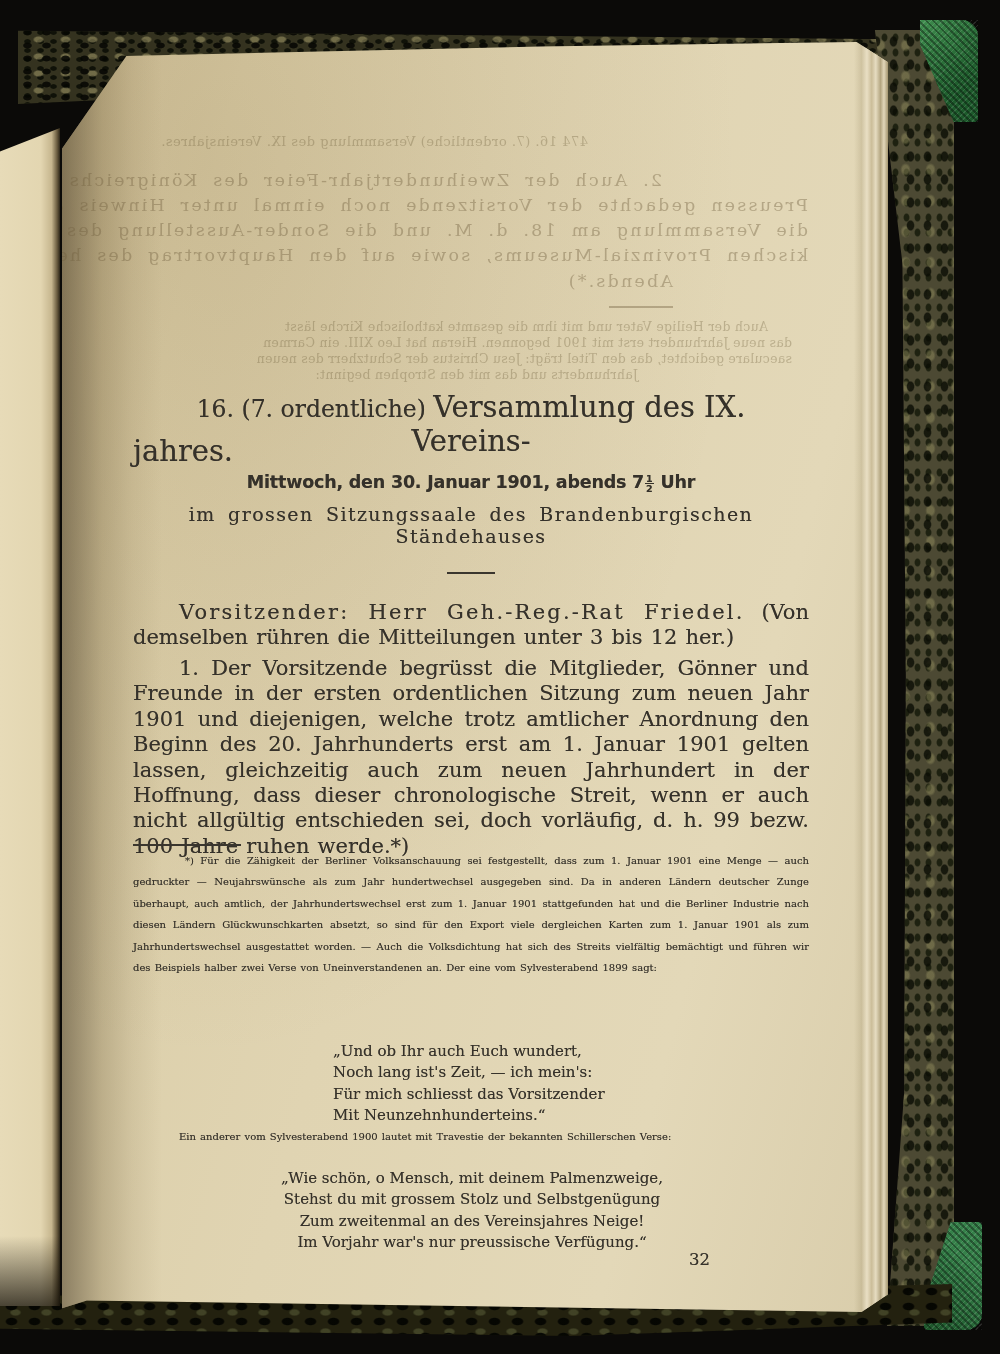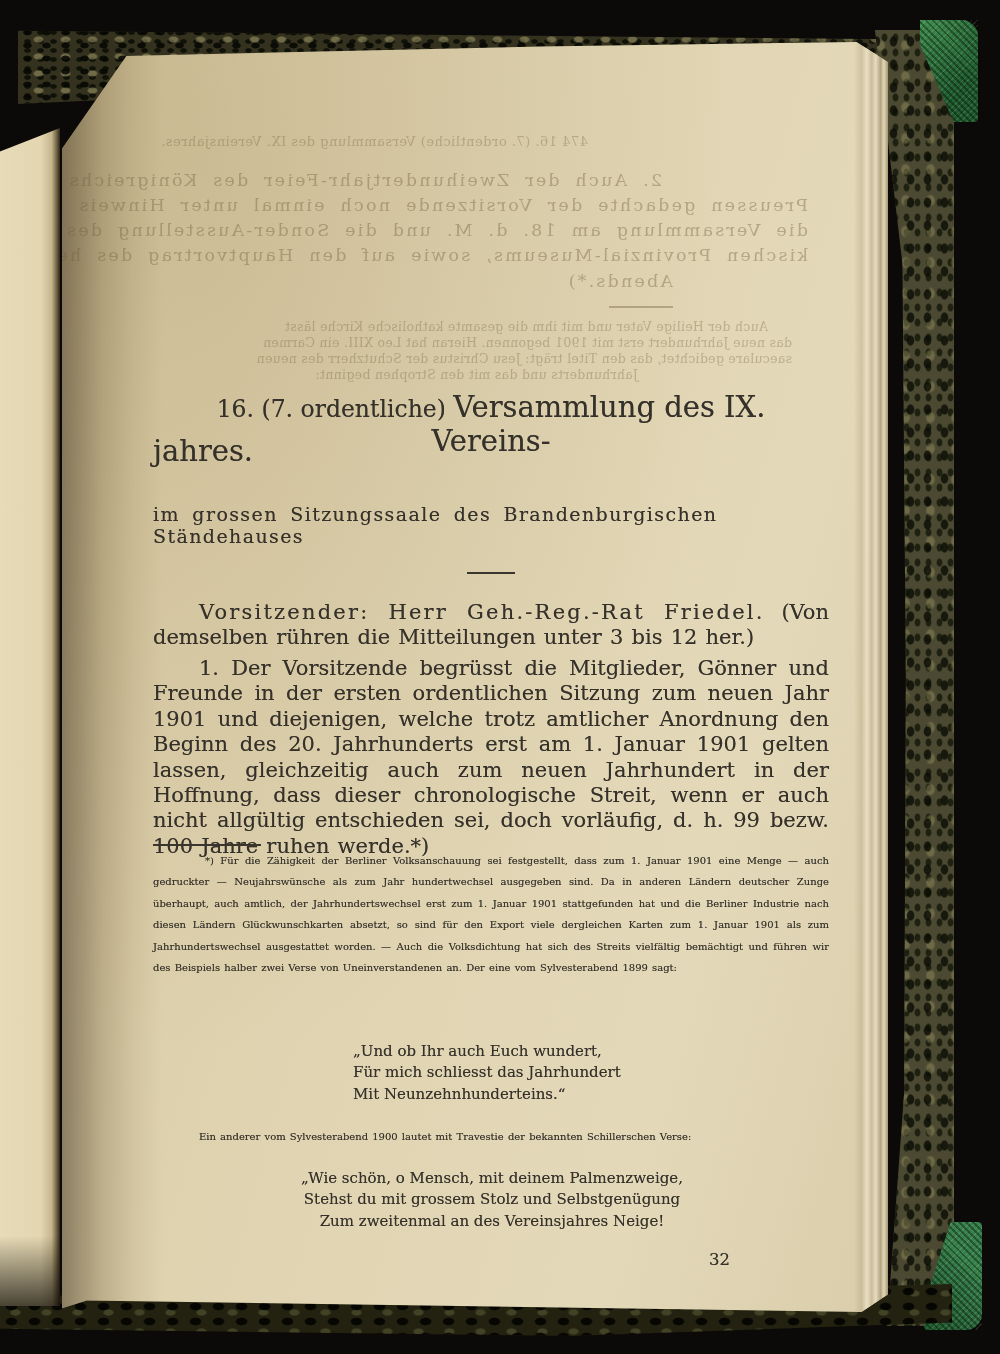--- a/index.html
+++ b/index.html
@@ -77,30 +77,30 @@
   .bl-sep{left:215px;top:264px;width:64px;height:2px;background:rgba(112,96,62,.4);}
   .bl-f{font-size:12.5px;letter-spacing:.3px;color:rgba(112,96,62,.34);}
   .bl-f1{left:120px;top:277px;}
   .bl-f2{left:96px;top:293px;}
   .bl-f3{left:96px;top:309px;}
   .bl-f4{left:250px;top:325px;}
 
   
   .content{position:absolute;left:71px;top:0;width:676px;height:100%;
     color:#35312a;text-shadow:0 0 .4px rgba(53,49,42,.55);}
-  .content>div{position:absolute;margin-left:20px;}
+  .content>div{position:absolute;}
   .title-line1{top:348px;width:100%;text-align:center;font-size:23.5px;}
   .title-line1 .t-large{font-size:29px;}
   .title-line2{top:392px;width:100%;text-align:left;font-size:29px;}
   .date-line{top:430px;width:100%;text-align:center;
     font-family:"DejaVu Sans",sans-serif;font-weight:bold;font-size:17.5px;letter-spacing:-.2px;}
   .frac{display:inline-block;vertical-align:-4px;line-height:1;text-align:center;margin:0 1px;}
   .frac .num{display:block;font-size:9.5px;border-bottom:1.3px solid #35312a;padding:0 1px;}
   .frac .den{display:block;font-size:9.5px;}
-  .loc-line1{top:461px;width:100%;text-align:left;font-size:19px;letter-spacing:1.4px;word-spacing:5px;}
+  .loc-line1{top:461px;width:100%;text-align:center;font-size:19px;letter-spacing:1.4px;word-spacing:5px;}
   .loc-line2{top:490px;width:100%;text-align:center;font-size:19px;letter-spacing:.6px;}
   .divider{top:530px;left:50%;width:48px;height:2px;background:#3a362e;transform:translateX(-50%);}
   .para{font-size:21px;line-height:25.4px;text-align:justify;word-spacing:1.5px;}
   .para1{top:558px;width:676px;text-indent:46px;}
   .spaced{letter-spacing:2.2px;}
   .para2{top:614px;width:676px;text-indent:46px;}
   .fn-sep{top:802px;left:0;width:108px;height:1.6px;background:#3a362e;}
   .fn{font-size:10px;line-height:21.4px;text-align:justify;word-spacing:1px;}
   .footnote{top:808px;width:676px;text-indent:52px;}
   .verse{font-size:15px;line-height:21.4px;}
@@ -140,45 +140,50 @@
       <div class="bl-f bl-f4">Jahrhunderts und das mit den Strophen beginnt:</div>
     </div>
 
     <div class="content">
 
       <div class="title-line1">
         <span>16. (7. ordentliche) </span><span class="t-large">Versammlung des IX. Vereins-</span>
       </div>
       <div class="title-line2">jahres.</div>
 
+      <div class="date-line">
+        <span>Mittwoch, den 30. Januar 1901, abends 7</span><span class="frac"><span class="num">1</span><span class="den">2</span></span><span> Uhr</span>
+      </div>
 
       <div class="loc-line1">im grossen Sitzungssaale des Brandenburgischen Ständehauses</div>
 
       <div class="divider"></div>
 
       <div class="para para1">
         <span class="spaced">Vorsitzender: Herr Geh.-Reg.-Rat Friedel.</span><span> (Von demselben rühren die Mitteilungen unter 3 bis 12 her.)</span>
       </div>
 
       <div class="para para2">1. Der Vorsitzende begrüsst die Mitglieder, Gönner und Freunde in der ersten ordentlichen Sitzung zum neuen Jahr 1901 und diejenigen, welche trotz amtlicher Anordnung den Beginn des 20. Jahrhunderts erst am 1. Januar 1901 gelten lassen, gleichzeitig auch zum neuen Jahrhundert in der Hoffnung, dass dieser chronologische Streit, wenn er auch nicht allgültig entschieden sei, doch vorläufig, d. h. 99 bezw. 100 Jahre ruhen werde.*)</div>
 
       <div class="fn-sep"></div>
 
       <div class="fn footnote">*) Für die Zähigkeit der Berliner Volksanschauung sei festgestellt, dass zum 1. Januar 1901 eine Menge — auch gedruckter — Neujahrswünsche als zum Jahr hundertwechsel ausgegeben sind. Da in anderen Ländern deutscher Zunge überhaupt, auch amtlich, der Jahrhundertswechsel erst zum 1. Januar 1901 stattgefunden hat und die Berliner Industrie nach diesen Ländern Glückwunschkarten absetzt, so sind für den Export viele dergleichen Karten zum 1. Januar 1901 als zum Jahrhundertswechsel ausgestattet worden. — Auch die Volksdichtung hat sich des Streits vielfältig bemächtigt und führen wir des Beispiels halber zwei Verse von Uneinverstandenen an. Der eine vom Sylvesterabend 1899 sagt:</div>
 
       <div class="verse verse1">
         <div>„Und ob Ihr auch Euch wundert,</div>
-        <div>Für mich schliesst das Jahrhundert</div>
+        <div>Noch lang ist's Zeit, — ich mein's:</div>
+        <div>Für mich schliesst das Vorsitzender</div>
         <div>Mit Neunzehnhunderteins.“</div>
       </div>
 
       <div class="fn between">Ein anderer vom Sylvesterabend 1900 lautet mit Travestie der bekannten Schillerschen Verse:</div>
 
       <div class="verse verse2">
         <div>„Wie schön, o Mensch, mit deinem Palmenzweige,</div>
         <div>Stehst du mit grossem Stolz und Selbstgenügung</div>
         <div>Zum zweitenmal an des Vereinsjahres Neige!</div>
+        <div>Im Vorjahr war's nur preussische Verfügung.“</div>
       </div>
 
       <div class="page-number">32</div>
     </div>
   </div>
 </div>
 
 </body></html>

